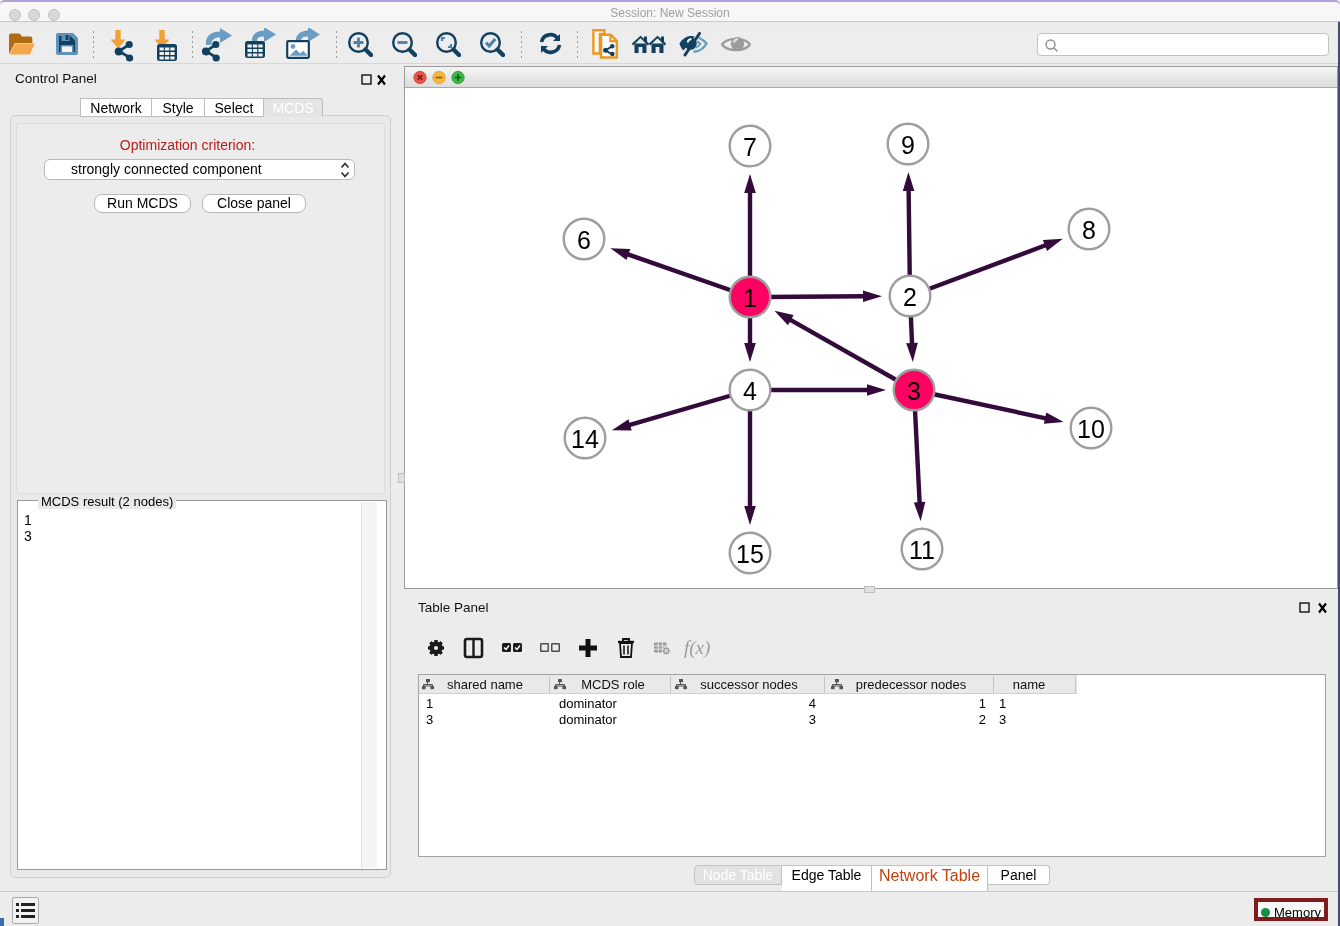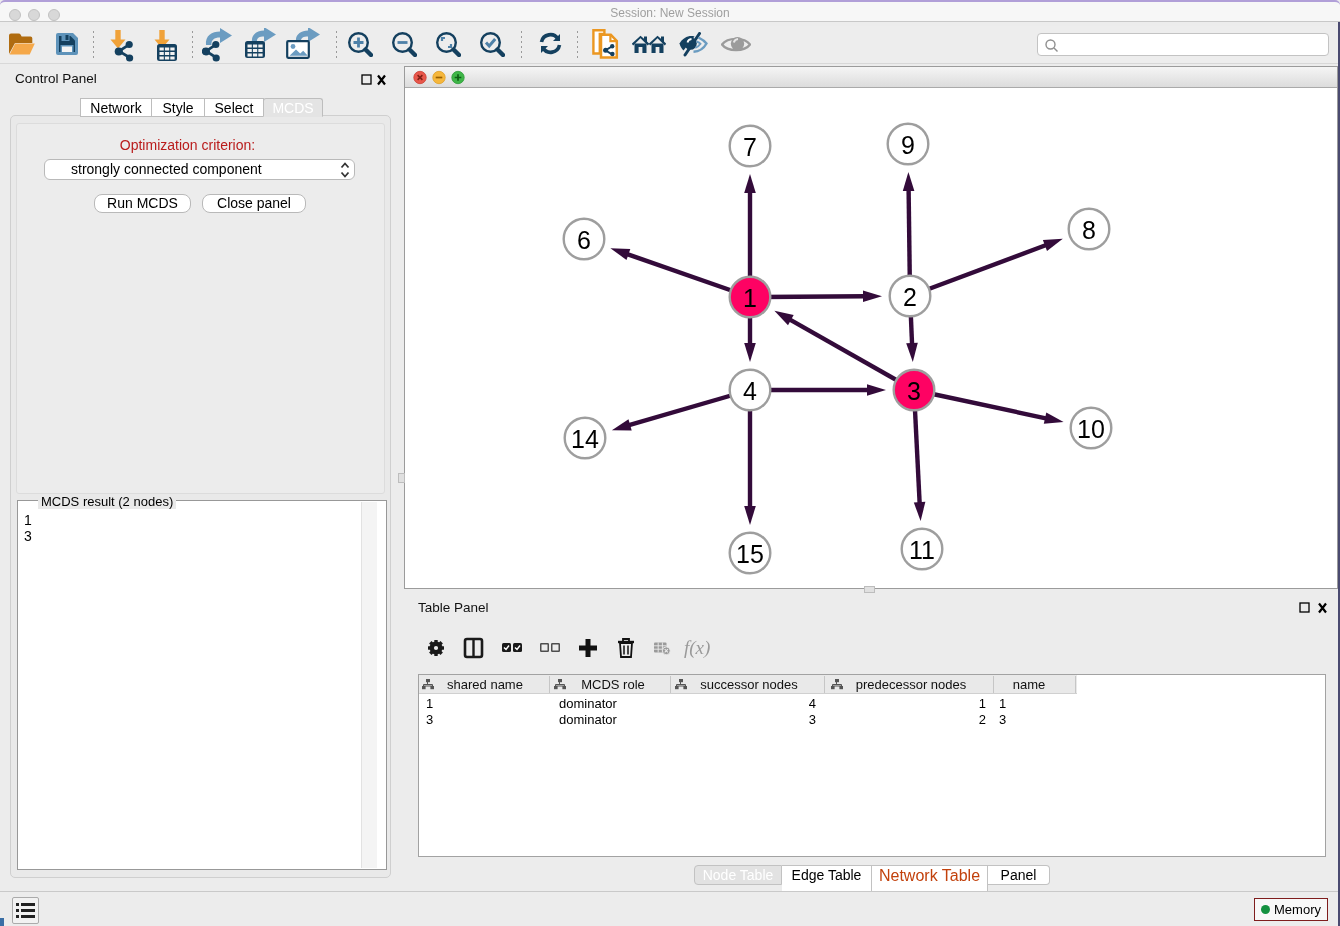--- a/index.html
+++ b/index.html
@@ -57,21 +57,21 @@
   #tp-title { left:418px; top:600px; font-size:13.5px; color:#111;text-align:center; }
   #tbl { left:418px; top:674px; width:908px; height:183px; background:#fff; border:1px solid #a2a2a2; }
   #tbl-tabs { left:0px; top:0px; width:1340px; height:0; }
 
   
   #statusbar { left:0; top:891px; width:1340px; height:35px; background:#ececec;
     border-top:1px solid #c9c9c9; }
   #listbtn { position:absolute; left:12px; top:5px; width:27px; height:27px; background:#f2f2f2;
     border:1px solid #ababab; border-radius:2px; }
   #membtn { position:absolute; left:1254px; top:6px; width:74px; height:23px; background:#f8f8f8;
-    border:1px solid #7f1d1d; font-size:13px; color:#000; text-align:center; line-height:21px; }
+    border:4px solid #7f1d1d; font-size:13px; color:#000; text-align:center; line-height:21px; }
 </style>
 </head>
 <body>
 
 <div id="titlebar" class="abs">
   <div class="tl" style="left:9px;"></div>
   <div class="tl" style="left:28px;"></div>
   <div class="tl" style="left:48px;"></div>
   <div id="wintitle">Session: New Session</div>
 </div>

